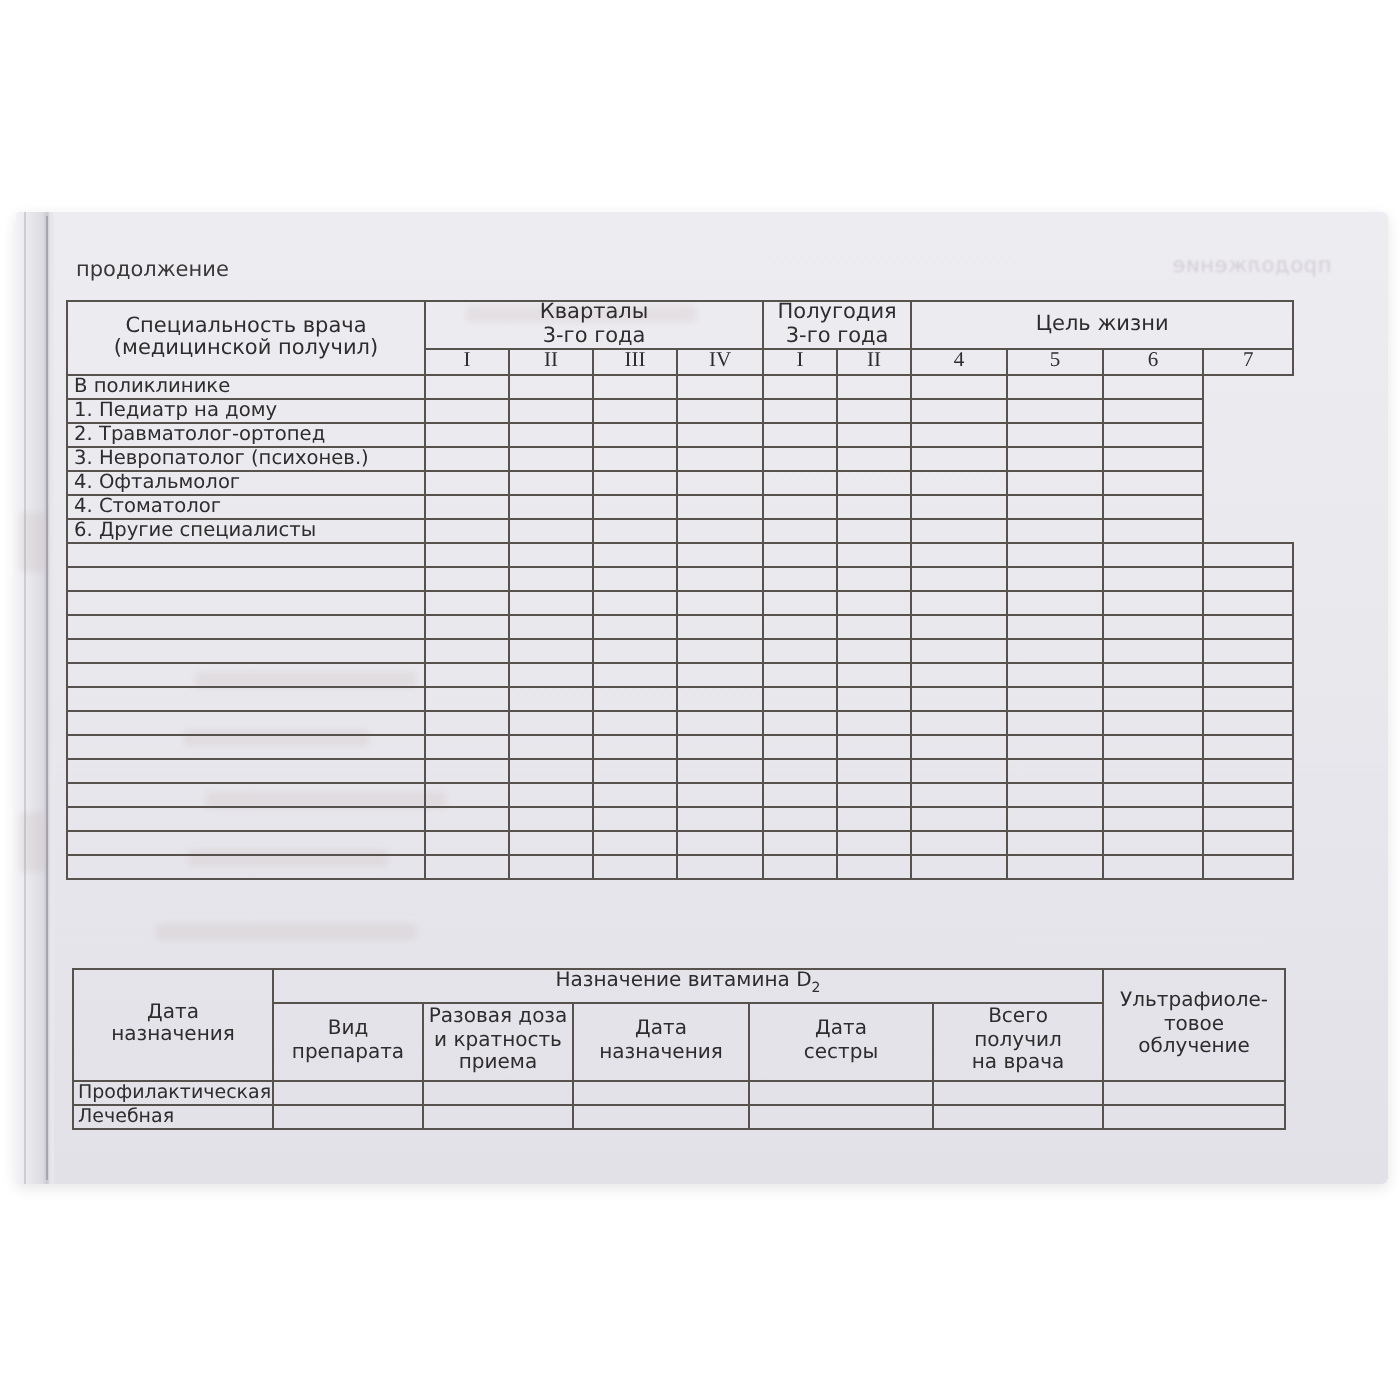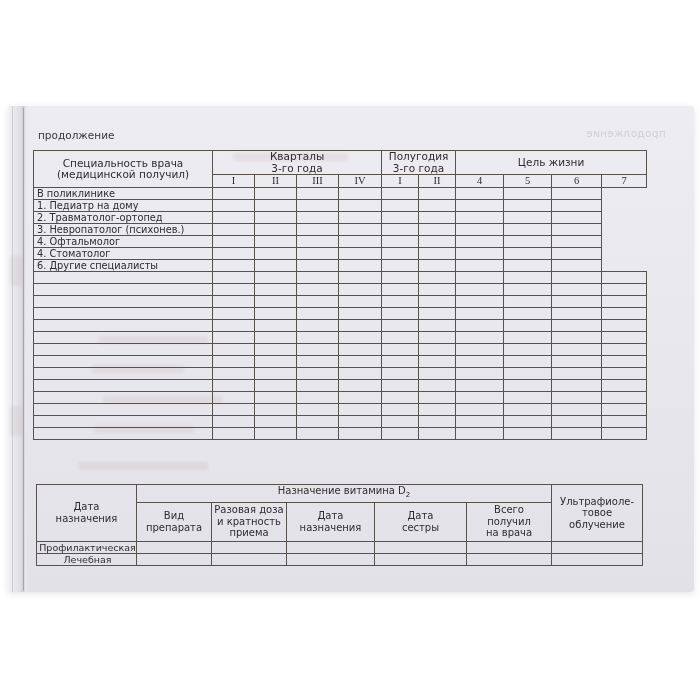--- a/index.html
+++ b/index.html
@@ -41,21 +41,21 @@
   .nurse .lbl{white-space:nowrap;margin-right:7px;}
   .nurse .ln{flex:1;border-bottom:1.2px solid #4e4a47;height:11px;}
 
   .rk-title{position:absolute;left:25px;top:360px;width:620px;text-align:center;
       font-weight:bold;font-size:11.5px;color:#242223;}
 
   .rt{position:absolute;left:28px;top:378px;width:606px;}
   .rt th{font-size:10px;line-height:11.5px;text-align:center;vertical-align:middle;}
   .rt tr.r1 th{height:12px;margin-left:39px;}
   .rt tr.r2 th{height:38px;}
-  .rt tbody td{height:11px;font-size:9.5px;line-height:11px;padding-left:2px;text-align:center;white-space:nowrap;}
+  .rt tbody td{height:11px;font-size:9.5px;line-height:11px;padding-left:2px;text-align:left;white-space:nowrap;}
   .rt sub{font-size:7px;}
 </style>
 </head>
 <body>
 
 <div class="page">
   <div class="edge-strip">
     <div class="edge-line1"></div>
     <div class="edge-line2"></div>
   </div>

